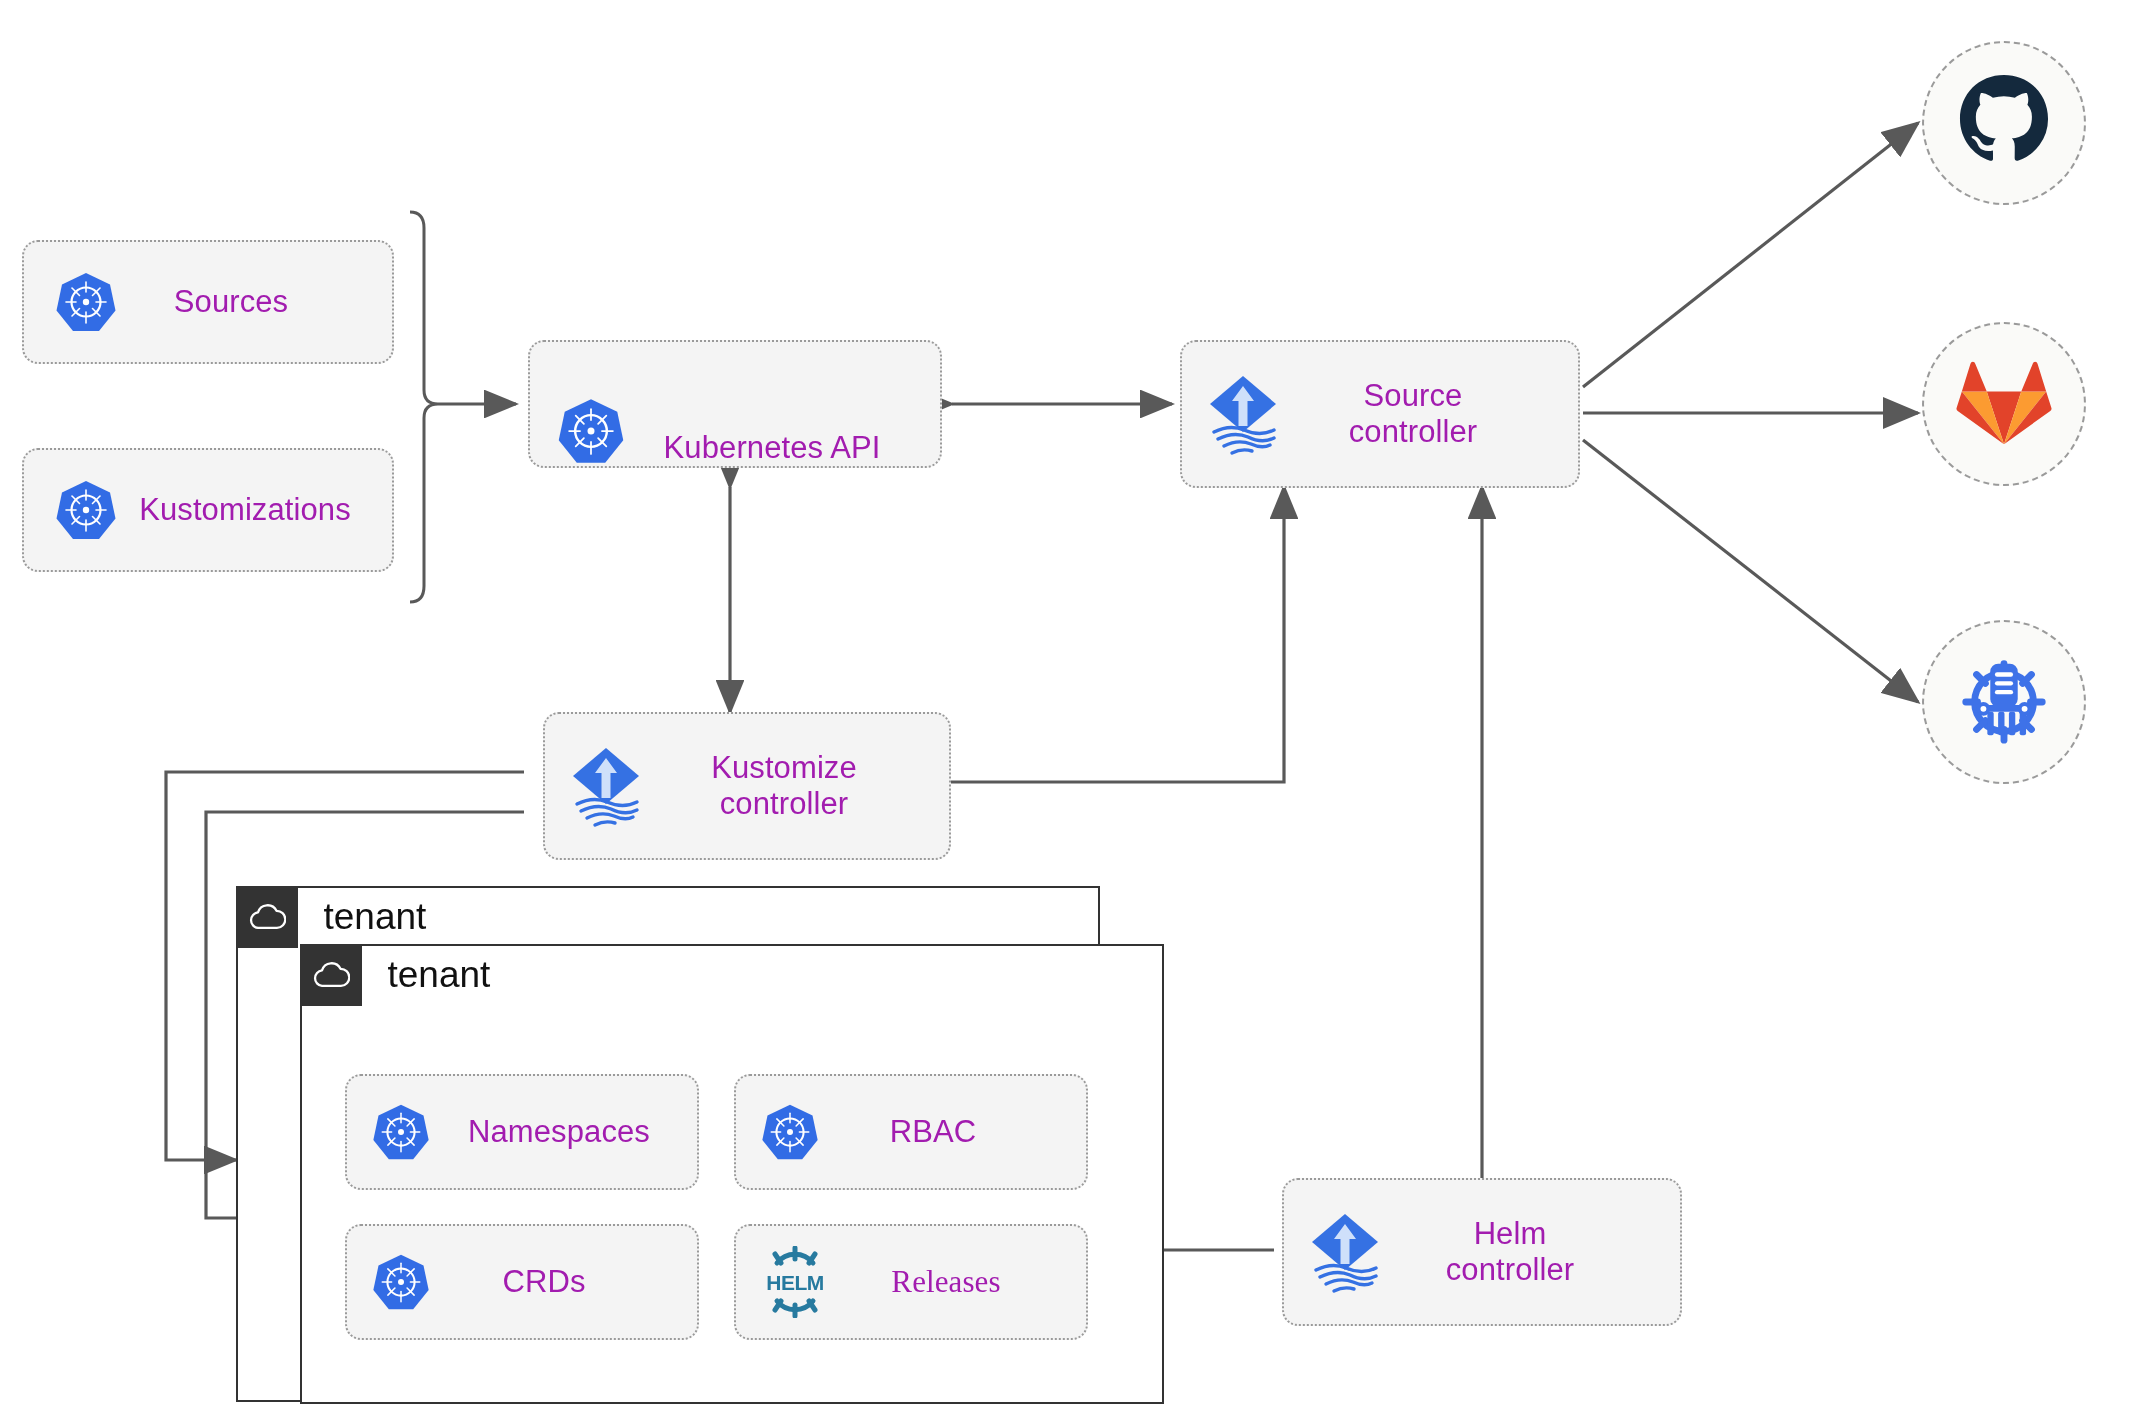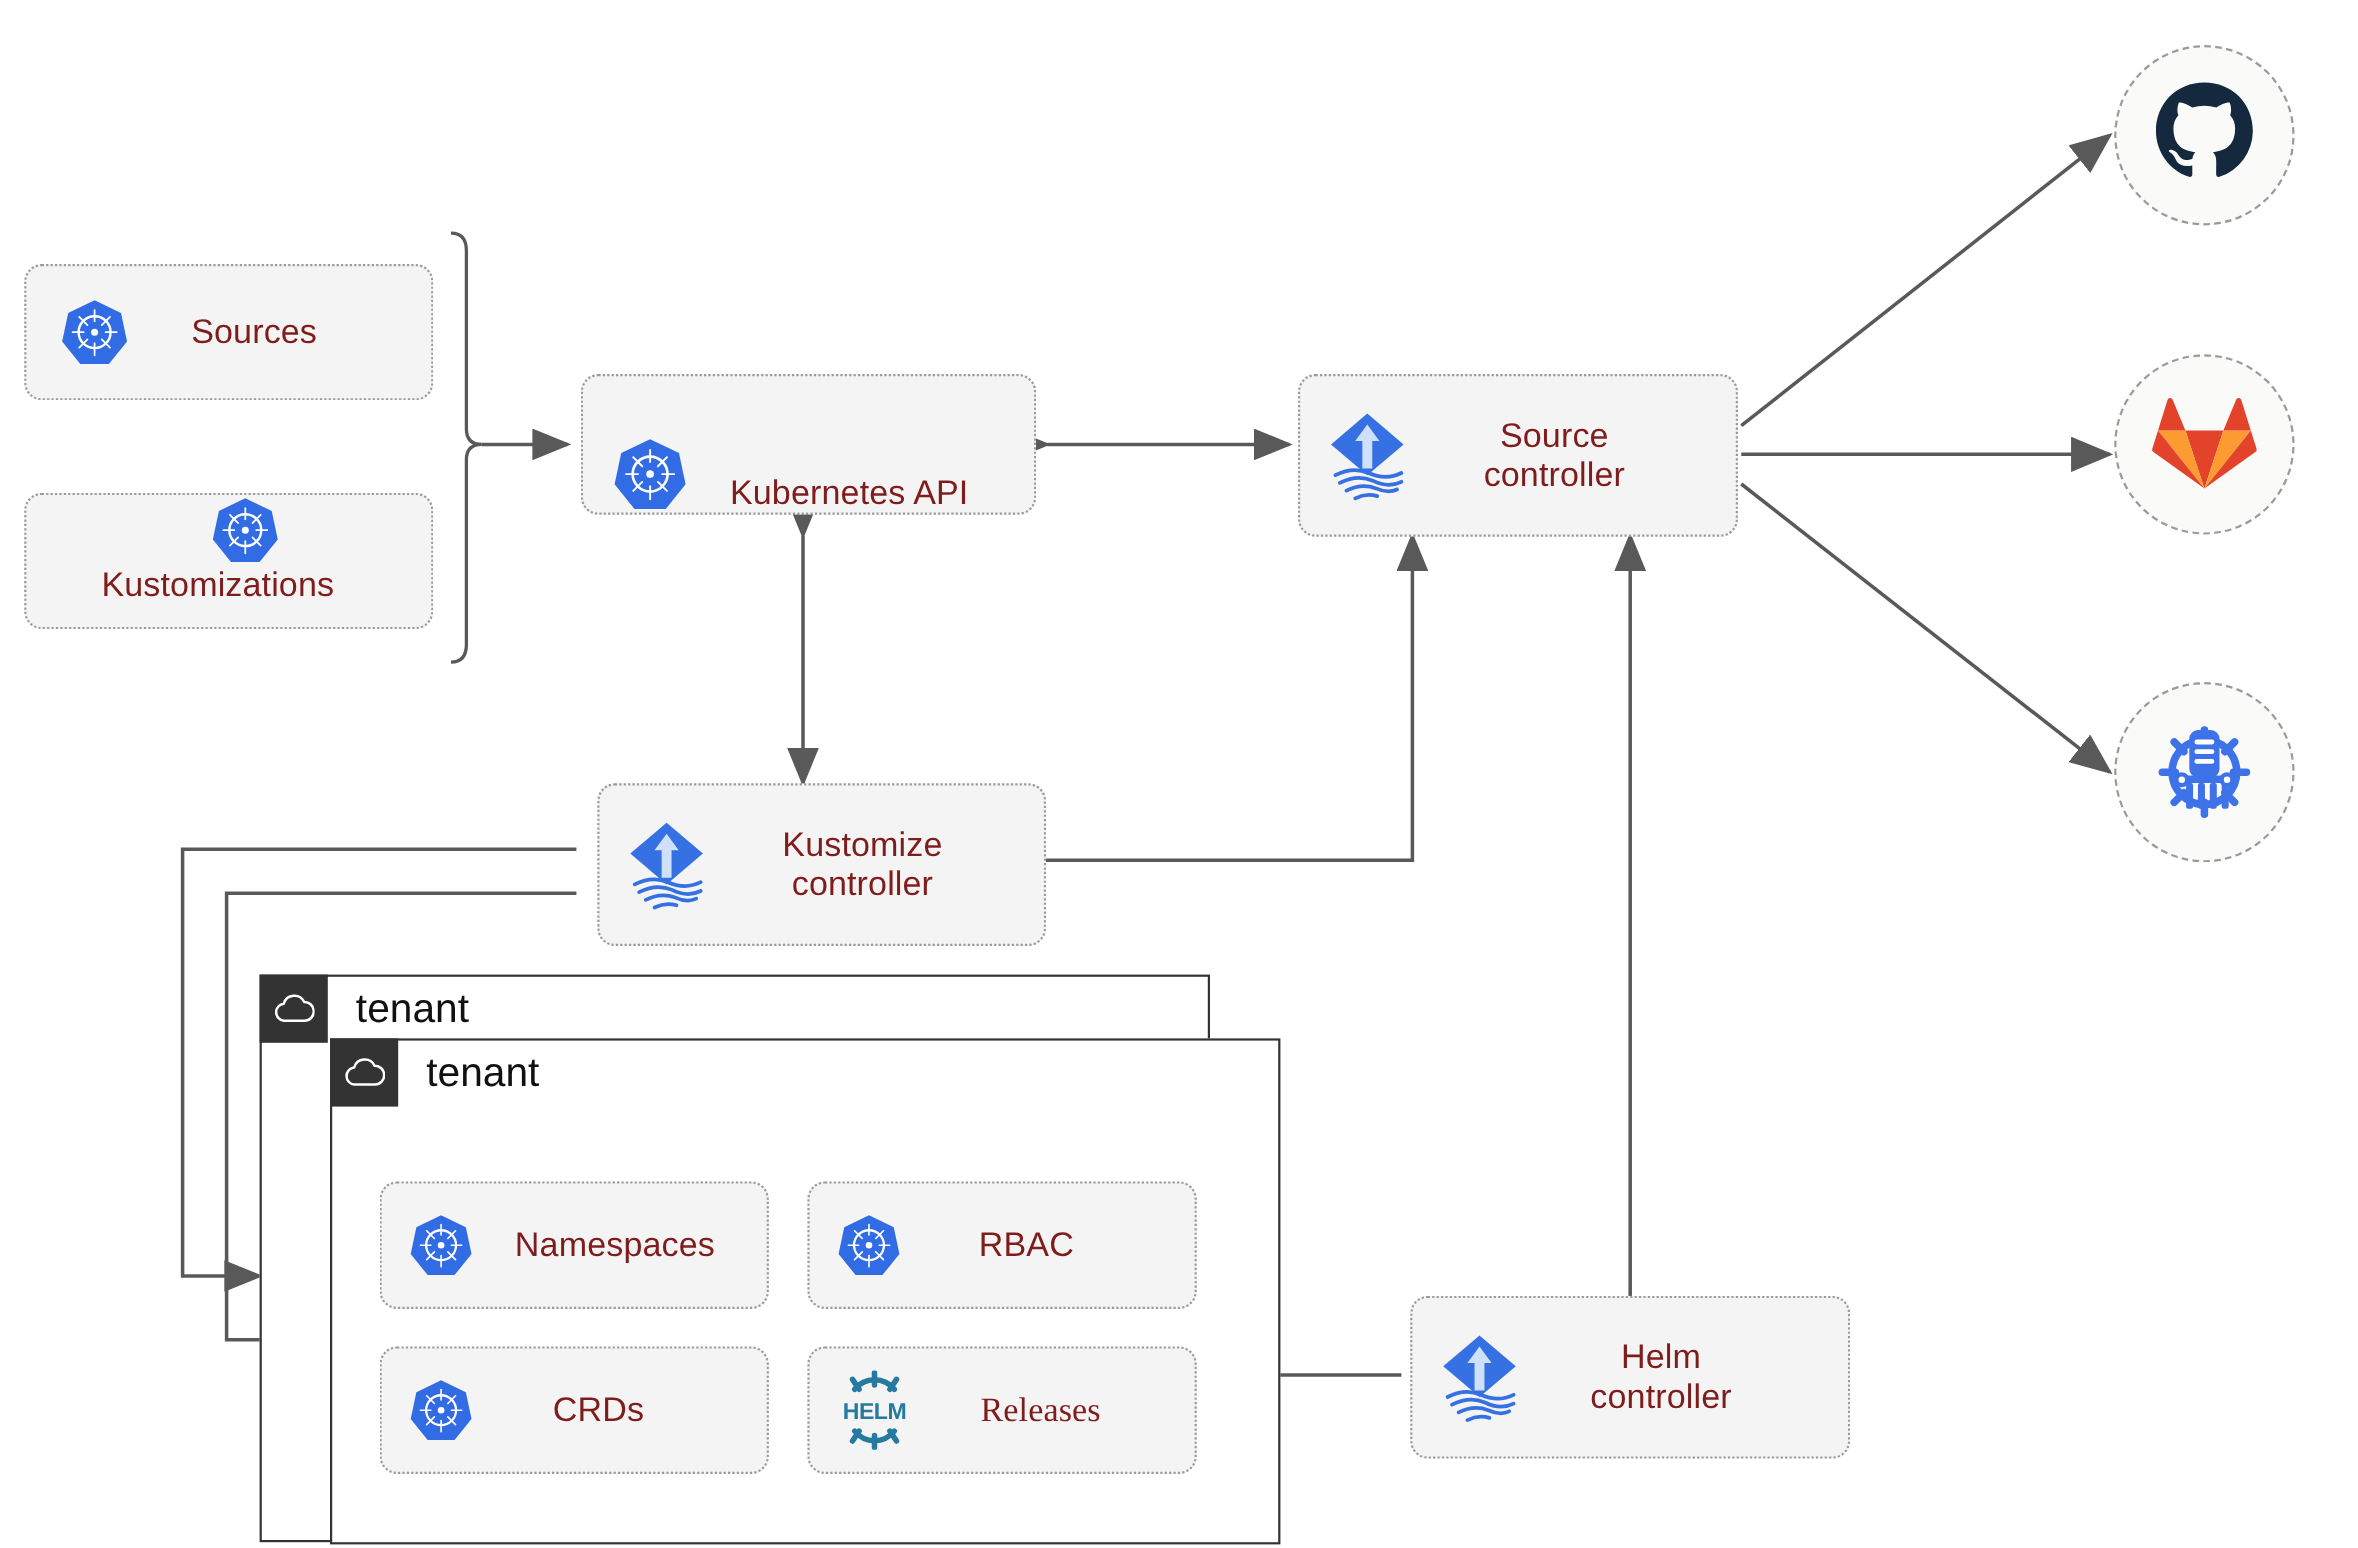--- a/index.html
+++ b/index.html
@@ -15,21 +15,21 @@
     border:2.5px dotted #9a9a9a;
     border-radius:16px;
     display:flex;
     align-items:center;
     box-sizing:border-box;
   }
   .node .ico{flex:0 0 auto;display:flex;align-items:center;justify-content:center;}
   .node .lbl{
     flex:1 1 auto;
     text-align:center;
-    color:#7f1d1d;
+    color:#a21caf;
     font-size:31px;
     line-height:1.16;
     letter-spacing:.1px;
     white-space:pre-line;
   }
 
   
   .circ{
     position:absolute;
     width:164px;height:164px;
@@ -119,21 +119,21 @@
           <line x1="18" y1="18" x2="25.5" y2="25.5"></line>
           <line x1="38.5" y1="38.5" x2="46" y2="46"></line>
           <line x1="46" y1="18" x2="38.5" y2="25.5"></line>
           <line x1="25.5" y1="38.5" x2="18" y2="46"></line>
         </g>
       </svg>
     </span>
     <span class="lbl" style="padding-right:48px;">Sources</span>
   </div>
 
-  <div class="node" style="left:22px;top:448px;width:372px;height:124px;flex-direction:column;">
+  <div class="node" style="left:22px;top:448px;width:372px;height:124px;">
     <span class="ico" style="margin-left:30px;">
       <svg width="64" height="64" viewBox="0 0 64 64">
         <path d="M32 3 L56 14.5 L61.5 40.5 L45 61 L19 61 L2.5 40.5 L8 14.5 Z" fill="#326ce5"></path>
         <g fill="#fff" stroke="#fff" stroke-width="1.6" stroke-linecap="round">
           <circle cx="32" cy="32" r="3.2" stroke="none"></circle>
           <circle cx="32" cy="32" r="14.5" fill="none" stroke-width="2.2"></circle>
           <line x1="32" y1="12" x2="32" y2="22"></line>
             <line x1="32" y1="42" x2="32" y2="53"></line>
           <line x1="12" y1="32" x2="22" y2="32"></line>
             <line x1="42" y1="32" x2="52" y2="32"></line>

